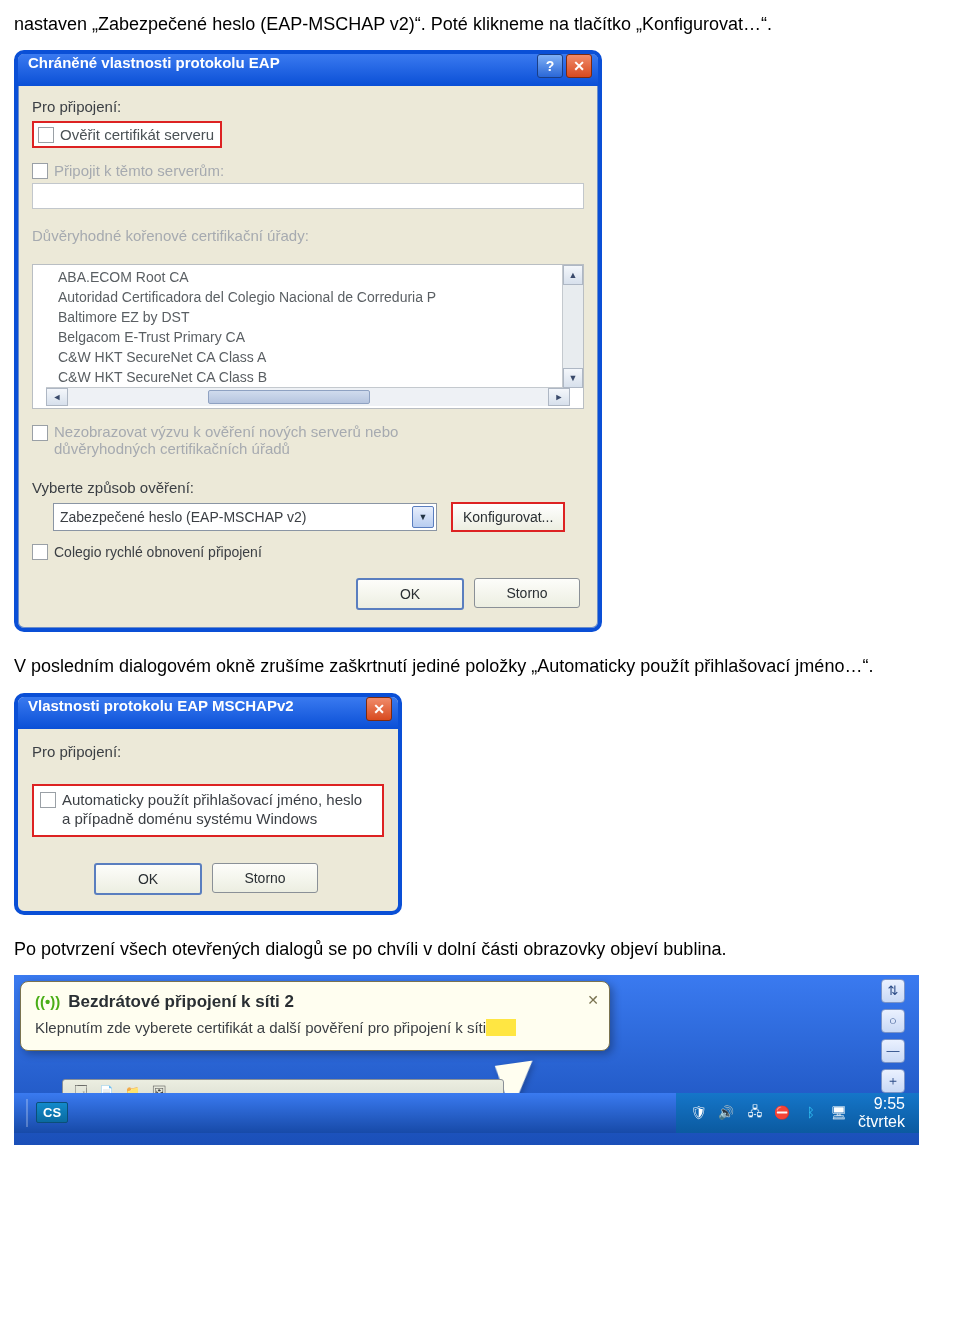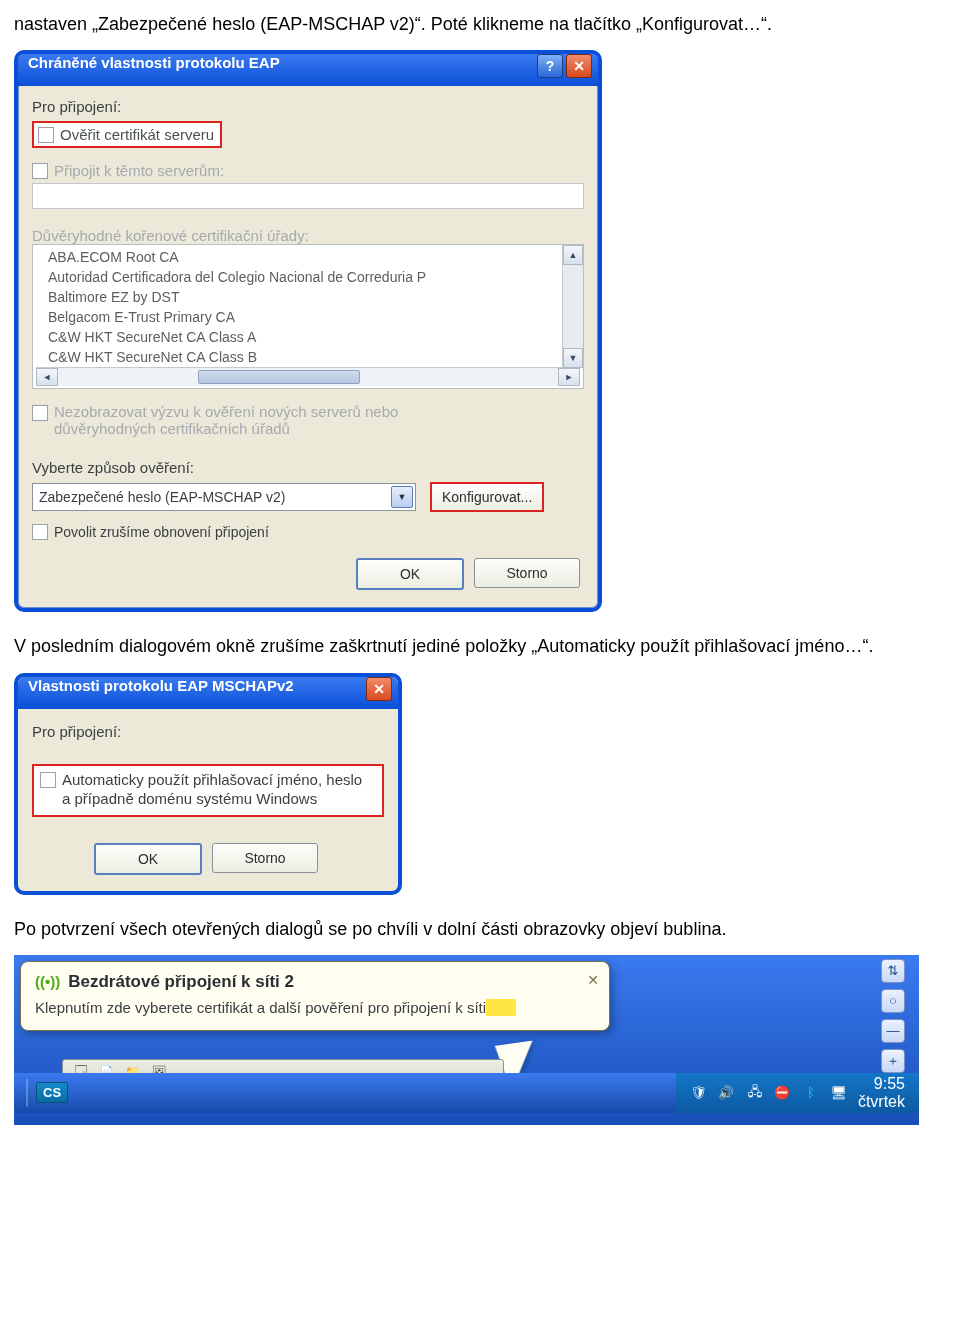--- a/index.html
+++ b/index.html
@@ -52,34 +52,34 @@
     color:#4b5256;
   }
   .lbl { color:#3b3f44; }
   .lbl.dim { color:#a6aab0; }
 
   .redbox { border: 2px solid #d22; padding: 3px 6px 3px 4px; display:flex; align-items:center; gap:6px; margin-top:6px; background:#fff; width: -moz-fit-content; width: fit-content;}
   .chk-dim { display:flex; align-items:center; gap:6px; color:#a6aab0; margin-top:14px; }
   .chk-dim .box, .redbox .box, .chk .box { width:14px; height:14px; border:1px solid #9aa0a6; background:#fff; flex:none; }
   .txtinput { height:24px; border:1px solid #c2c7cc; background:#fff; margin-top:4px; }
   .cert-list {
-    border:1px solid #b9bec3; background:#fff; margin-top:0; position:relative;
-    padding: 2px 3px;
+    border:1px solid #b9bec3; background:#fff; margin-top:20px; position:relative;
+    padding: 2px 13px;
   }
   .cert-row { display:flex; align-items:center; gap:6px; padding:2px 6px; color:#5a5f63; font-size:14px; }
   .cert-row .box { border-color:#9aa0a6; }
   .scroll-col { position:absolute; right:0; top:0; bottom:20px; width:20px; background:#e8ecef; border-left:1px solid #c4c9ce; }
   .scroll-up, .scroll-down { height:18px; background:linear-gradient(#f4f7fb,#d7e0ec); border:1px solid #aeb7c4; display:flex;align-items:center;justify-content:center;font-size:9px;color:#3a4a6b; margin:0; }
   .scroll-down { position:absolute; bottom:0; left:0; right:0;}
   .hscroll { height:18px; background:#e8ecef; border-top:1px solid #c4c9ce; display:flex; }
   .hscroll .arrow { width:20px; background:linear-gradient(#f4f7fb,#d7e0ec); border:1px solid #aeb7c4; display:flex;align-items:center;justify-content:center;font-size:9px;color:#3a4a6b;}
   .hscroll .track { flex:1; background:#eef1f5; display:flex; align-items:center; }
   .hscroll .thumb { height:12px; width:160px; background:linear-gradient(#d0dbed,#b6c5df); border:1px solid #8fa2c2; border-radius:2px; margin-left:140px; }
 
-  .dropdown-row { display:flex; align-items:center; gap:14px; margin-top:6px; }
+  .dropdown-row { display:flex; align-items:center; gap:14px; margin-top:6px;margin-left:21px; }
   .dropdown { flex:1; max-width:370px; height:26px; border:1px solid #8a95a4; background:#fff; display:flex; align-items:center; padding:0 6px; color:#3b3f44; font-size:14px; position:relative;}
   .dropdown .dd-btn { width:20px; height:20px; background:linear-gradient(#e7eefc,#b8cdf0); border:1px solid #5a7ebf; border-radius:2px; display:flex;align-items:center;justify-content:center;font-size:9px;color:#234; position:absolute; right:2px; top:2px;}
   .cfg-btn { height:26px; padding:0 10px; border:2px solid #d22; background:linear-gradient(#fff,#eceee1); font-size:14px; color:#2a2f33; display:flex;align-items:center;}
   .chk { display:flex; align-items:center; gap:6px; color:#3b3f44; margin-top:12px; font-size:14px; }
 
   .btn-row { display:flex; gap:10px; justify-content:flex-end; margin:18px 4px 6px 0;}
   .btn { width:104px; height:28px; background:linear-gradient(#fdfdfa,#eceee1); border:1px solid #8a9097; border-radius:3px; display:flex;align-items:center;justify-content:center; color:#2a2f33; font-size:14px;}
   .btn.primary { border:2px solid #5a7ebf; }
 
   
@@ -237,21 +237,21 @@
     <div class="dropdown-row">
       <div class="dropdown">
         <span>Zabezpečené heslo (EAP-MSCHAP v2)</span>
         <span class="dd-btn">▼</span>
       </div>
       <div class="cfg-btn">Konfigurovat...</div>
     </div>
 
     <div class="chk">
       <span class="box"></span>
-      <span>Povolit zrušíme obnovení připojení</span>
+      <span>Colegio rychlé obnovení připojení</span>
     </div>
 
     <div class="btn-row">
       <div class="btn primary">OK</div>
       <div class="btn">Storno</div>
     </div>
   </div>
 </div>
 
 <p class="doc-p">V posledním dialogovém okně zrušíme zaškrtnutí jediné položky „Automaticky použít přihlašovací jméno…“.</p>

